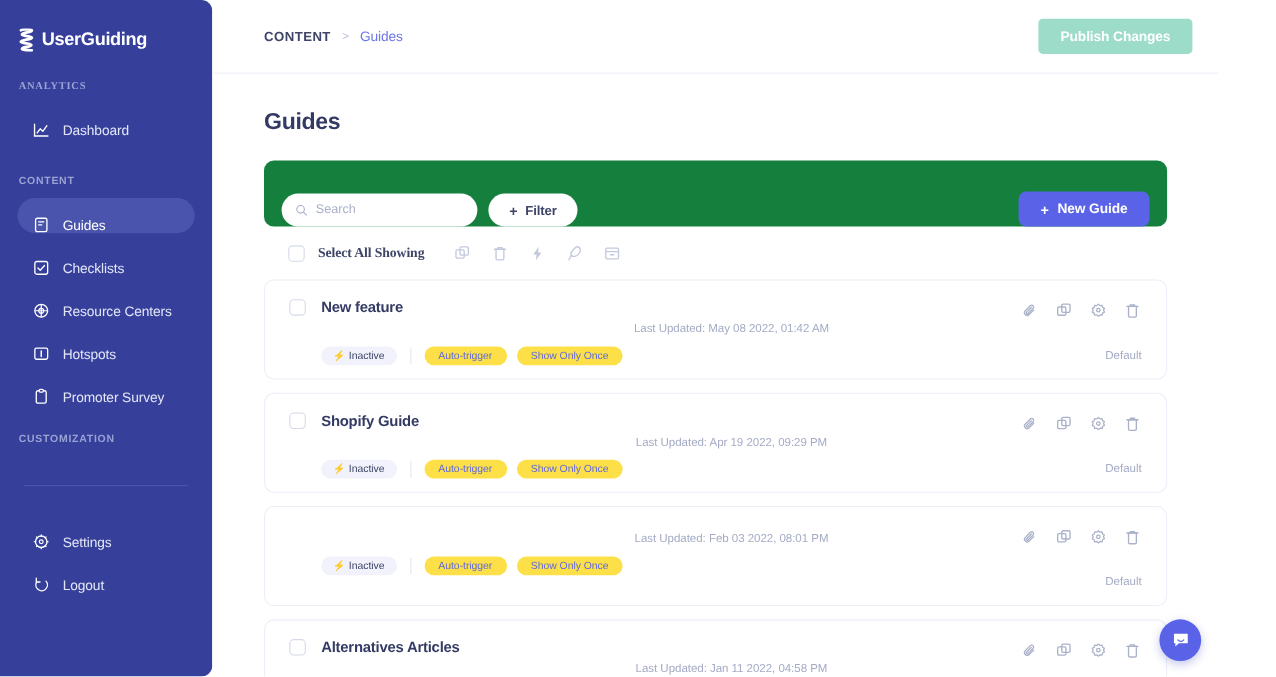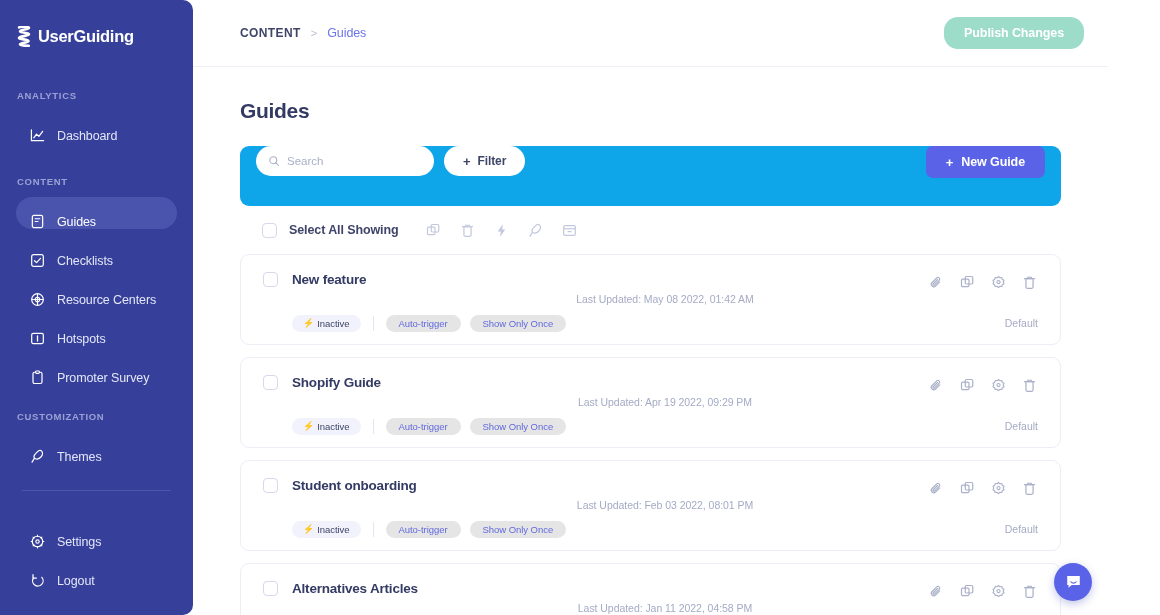--- a/index.html
+++ b/index.html
@@ -28,21 +28,21 @@
   }
   .logo-mark { width: 16px; height: 21px; flex: 0 0 16px; display:block; }
   .logo-text {
     color: #ffffff; font-size: 16.5px; font-weight: 700;
     letter-spacing: -0.3px; line-height: 1;
   }
   .nav-section {
     color: #9aa2d4; font-size: 9.5px; font-weight: 700;
     letter-spacing: 0.7px; padding-left: 17px;
   }
-  .sec-analytics { margin-top: 40px; }
+  .sec-analytics { margin-top: 24px; font-family: Liberation Serif, serif; }
   .sec-content  { margin-top: 26px; }
   .sec-custom   { margin-top: 26px; }
   .nav-item {
     display: flex; align-items: flex-end; gap: 12px;
     height: 32px; margin: 0 16px 0 16px; padding-left: 14px;
     border-radius: 16px; cursor: pointer;
     color: #e3e6f7; font-size: 12.5px; letter-spacing: -0.1px;
   }
   .nav-item .ico { width: 15px; height: 15px; display:flex; align-items:center; justify-content:center; flex:0 0 15px; }
   .nav-item.active { background: #4a54ad; color: #ffffff; }
@@ -67,34 +67,34 @@
   .crumbs { display: flex; align-items: center; gap: 10px; }
   .crumb-root {
     color: #3f4568; font-size: 12px; font-weight: 700; letter-spacing: 0.4px;
   }
   .crumb-sep { color: #b9bfd6; font-size: 11px; }
   .crumb-cur { color: #6b74e8; font-size: 12.5px; letter-spacing: -0.1px; }
   .spacer { flex: 1; }
   .btn-publish {
     background: #9ddcc9; color: #ffffff;
     font-size: 12.5px; font-weight: 700; letter-spacing: -0.1px;
-    border: none; border-radius: 14px;
+    border: none; border-radius: 4px;
     padding: 0 20px; height: 32px; cursor: pointer;
   }
 
   .content { padding: 32px 47px 0 47px; }
   .page-title {
     color: #333a63; font-size: 21px; font-weight: 700;
     letter-spacing: -0.3px; margin-bottom: 23px;
   }
 
   
   .toolbar {
-    background: #0ea5e9; border-radius: 9px;
-    height: 60px; display: flex; align-items: flex-start;
+    background: #15803d; border-radius: 9px;
+    height: 60px; display: flex; align-items: flex-end;
     padding: 0 16px; gap: 10px;
   }
   .search-box {
     width: 178px; height: 30px; background: #ffffff;
     border-radius: 15px; display: flex; align-items: center;
     gap: 7px; padding: 0 12px;
   }
   .search-box svg { flex: 0 0 12px; }
   .search-input {
     border: none; outline: none; background: transparent;
@@ -114,21 +114,21 @@
     display: flex; align-items: center; justify-content: center; gap: 8px;
     padding: 0 20px; cursor: pointer;
     color: #ffffff; font-size: 12.5px; font-weight: 700;
     font-family: "Liberation Sans", sans-serif; letter-spacing: -0.1px;
   }
   .plus { font-size: 13px; font-weight: 700; line-height: 1; }
 
   
   .selectbar {
     display: flex; align-items: center;
-    height: 48px; padding-left: 22px; gap: 0;
+    height: 48px; padding-left: 22px; gap: 0; font-family: Liberation Serif, serif;
   }
   .cbox {
     width: 15px; height: 15px; border: 1.4px solid #d5d9ea;
     border-radius: 4px; background: #fff; cursor: pointer; flex: 0 0 15px;
   }
   .selectbar-label {
     color: #3f4568; font-size: 12.5px; font-weight: 700;
     letter-spacing: -0.1px; margin-left: 12px;
   }
   .bulk-actions { display: flex; align-items: center; gap: 17px; margin-left: 26px; }
@@ -152,21 +152,21 @@
   }
   .badges { display: flex; align-items: center; gap: 9px; margin-left: 29px; margin-top: 10px; }
   .badge {
     height: 17px; border-radius: 9px; display: flex; align-items: center;
     justify-content: center; padding: 0 13px; font-size: 9.5px;
     letter-spacing: -0.05px; white-space: nowrap;
   }
   .badge-status { background: #f1f2fc; color: #3f4568; gap: 3px; padding: 0 11px; }
   .badge-bolt { font-size: 9px; line-height: 1; }
   .badge-sep { width: 1px; height: 15px; background: #e4e7f3; margin: 0 3px; }
-  .badge-tag { background: #e5e5e5; color: #6169dd; }
+  .badge-tag { background: #fde047; color: #6169dd; }
   .card-icons {
     position: absolute; right: 22px; top: 19px;
     display: flex; align-items: center; gap: 14px;
   }
   .card-icons .ia { cursor: pointer; display:flex; align-items:center; justify-content:center; width:17px; height:17px; }
   .card-default {
     position: absolute; right: 22px; bottom: 15px;
     color: #a4abc5; font-size: 10.5px;
   }
 
@@ -254,29 +254,20 @@
         <svg width="15" height="15" viewBox="0 0 16 16">
             <rect x="3.2" y="2.4" width="9.6" height="12" rx="1.6" fill="none" stroke="#ffffff" stroke-width="1.3"></rect>
             <rect x="6" y="1" width="4" height="2.6" rx="0.9" fill="#36409b" stroke="#ffffff" stroke-width="1.2"></rect>
           </svg>
       </span>
       <span>Promoter Survey</span>
     </div>
 
     <div class="nav-section sec-custom">CUSTOMIZATION</div>
     <div class="gap-first"></div>
-    <div class="nav-item">
-      <span class="ico">
-        <svg width="15" height="15" viewBox="0 0 16 16">
-            <path d="M12.4 2.2c1.6 1.6 1.2 4.4-1 6.6-2.2 2.2-5 2.6-6.6 1-1.6-1.6 0-3.8 2.2-6 2.2-2.2 3.8-3.2 5.4-1.6Z" fill="none" stroke="#ffffff" stroke-width="1.3" stroke-linejoin="round"></path>
-            <path d="M4.8 9.8 2.2 14" stroke="#ffffff" stroke-width="1.3" stroke-linecap="round"></path>
-          </svg>
-      </span>
-      <span>Themes</span>
-    </div>
 
     <div class="sb-divider"></div>
 
     <div class="bottom-nav">
       <div class="nav-item">
         <span class="ico">
           <svg width="15" height="15" viewBox="0 0 16 16">
               <circle cx="8" cy="8" r="5.6" fill="none" stroke="#ffffff" stroke-width="1.3"></circle>
               <circle cx="8" cy="8" r="1.8" fill="none" stroke="#ffffff" stroke-width="1.2"></circle>
               <path d="M8 1.2v1.4M8 13.4v1.4M1.2 8h1.4M13.4 8h1.4M3.3 3.3l1 1M11.7 11.7l1 1M12.7 3.3l-1 1M4.3 11.7l-1 1" stroke="#ffffff" stroke-width="1.1" stroke-linecap="round"></path>
@@ -453,24 +444,20 @@
                   <path d="M2.6 3.8h10.8" stroke="#aab1c9" stroke-width="1.3" stroke-linecap="round"></path>
                   <path d="M4.2 3.8h7.6v9.1a1.3 1.3 0 0 1-1.3 1.3H5.5a1.3 1.3 0 0 1-1.3-1.3Z" fill="none" stroke="#aab1c9" stroke-width="1.3"></path>
                   <path d="M6.1 3.8V2.4h3.8v1.4" fill="none" stroke="#aab1c9" stroke-width="1.3"></path>
                 </svg>
             </span>
           </div>
           <div class="card-default">Default</div>
         </div>
 
         <div class="card">
-          <div class="card-head">
-            <div class="cbox"></div>
-            <span class="card-title">Student onboarding</span>
-          </div>
           <div class="card-sub">Last Updated: Feb 03 2022, 08:01 PM</div>
           <div class="badges">
             <span class="badge badge-status">
               <span class="badge-bolt">⚡</span>
               <span>Inactive</span>
             </span>
             <span class="badge-sep"></span>
             <span class="badge badge-tag">Auto-trigger</span>
             <span class="badge badge-tag">Show Only Once</span>
           </div>

